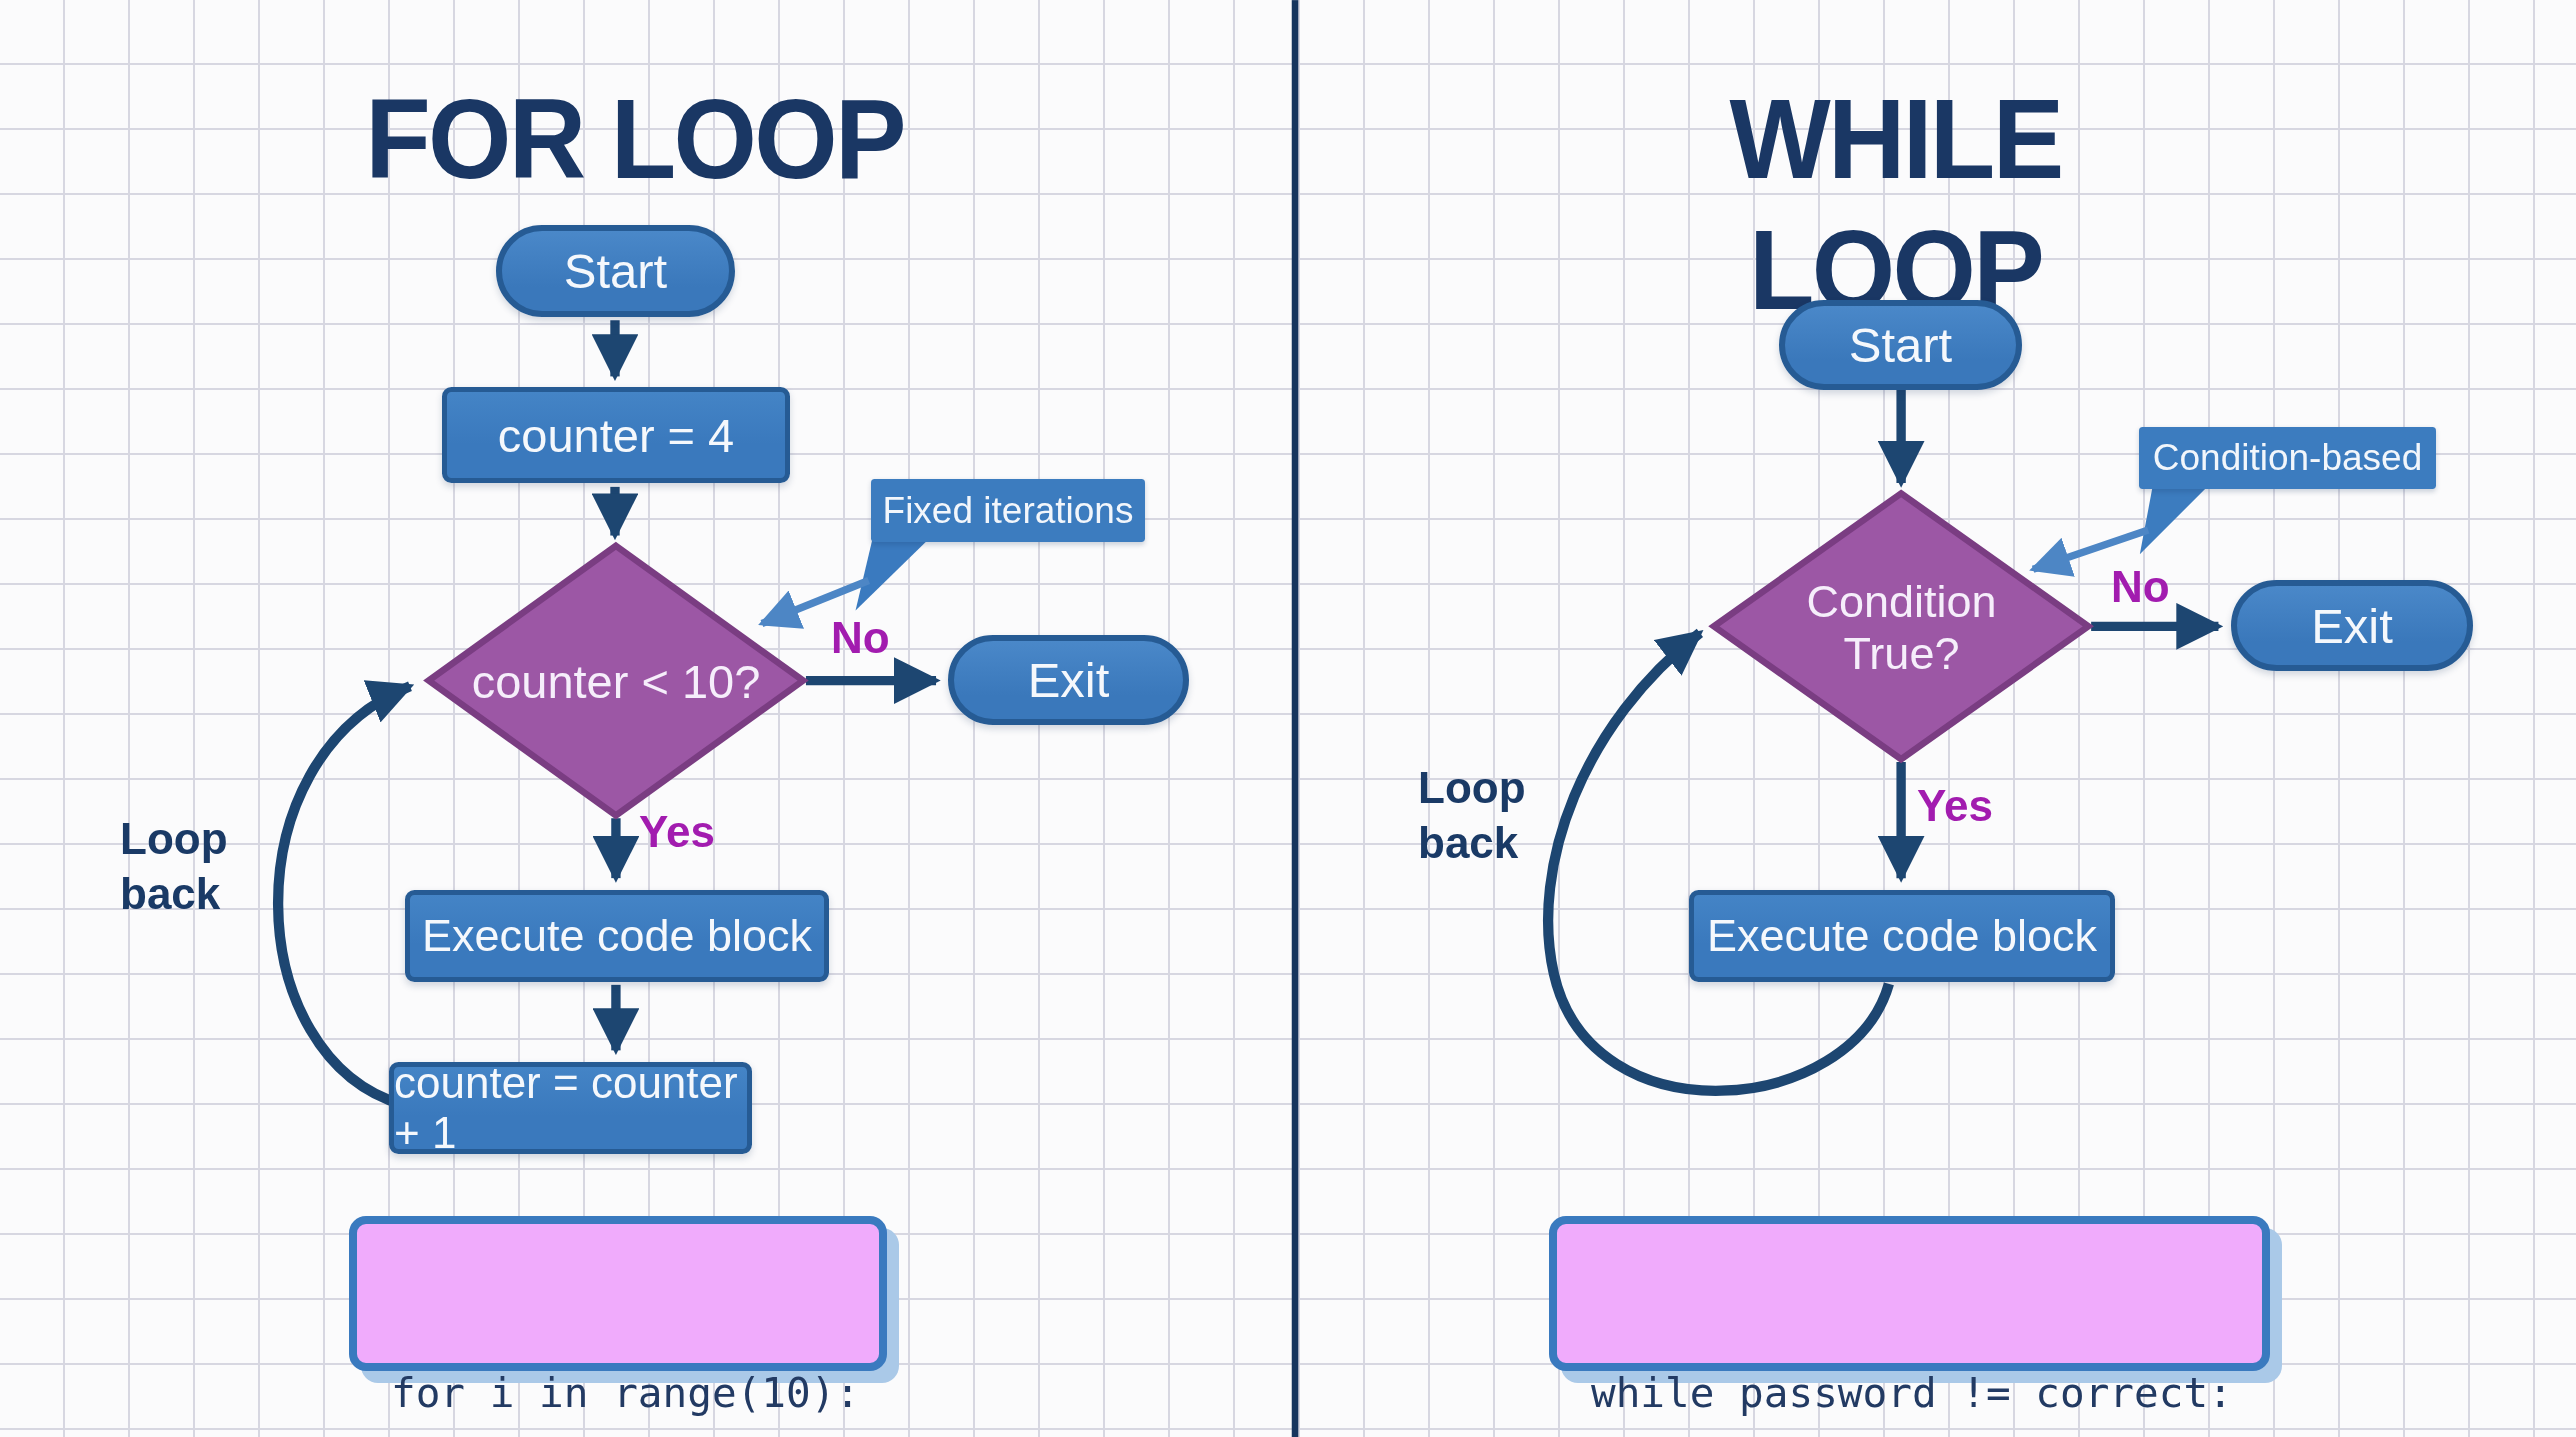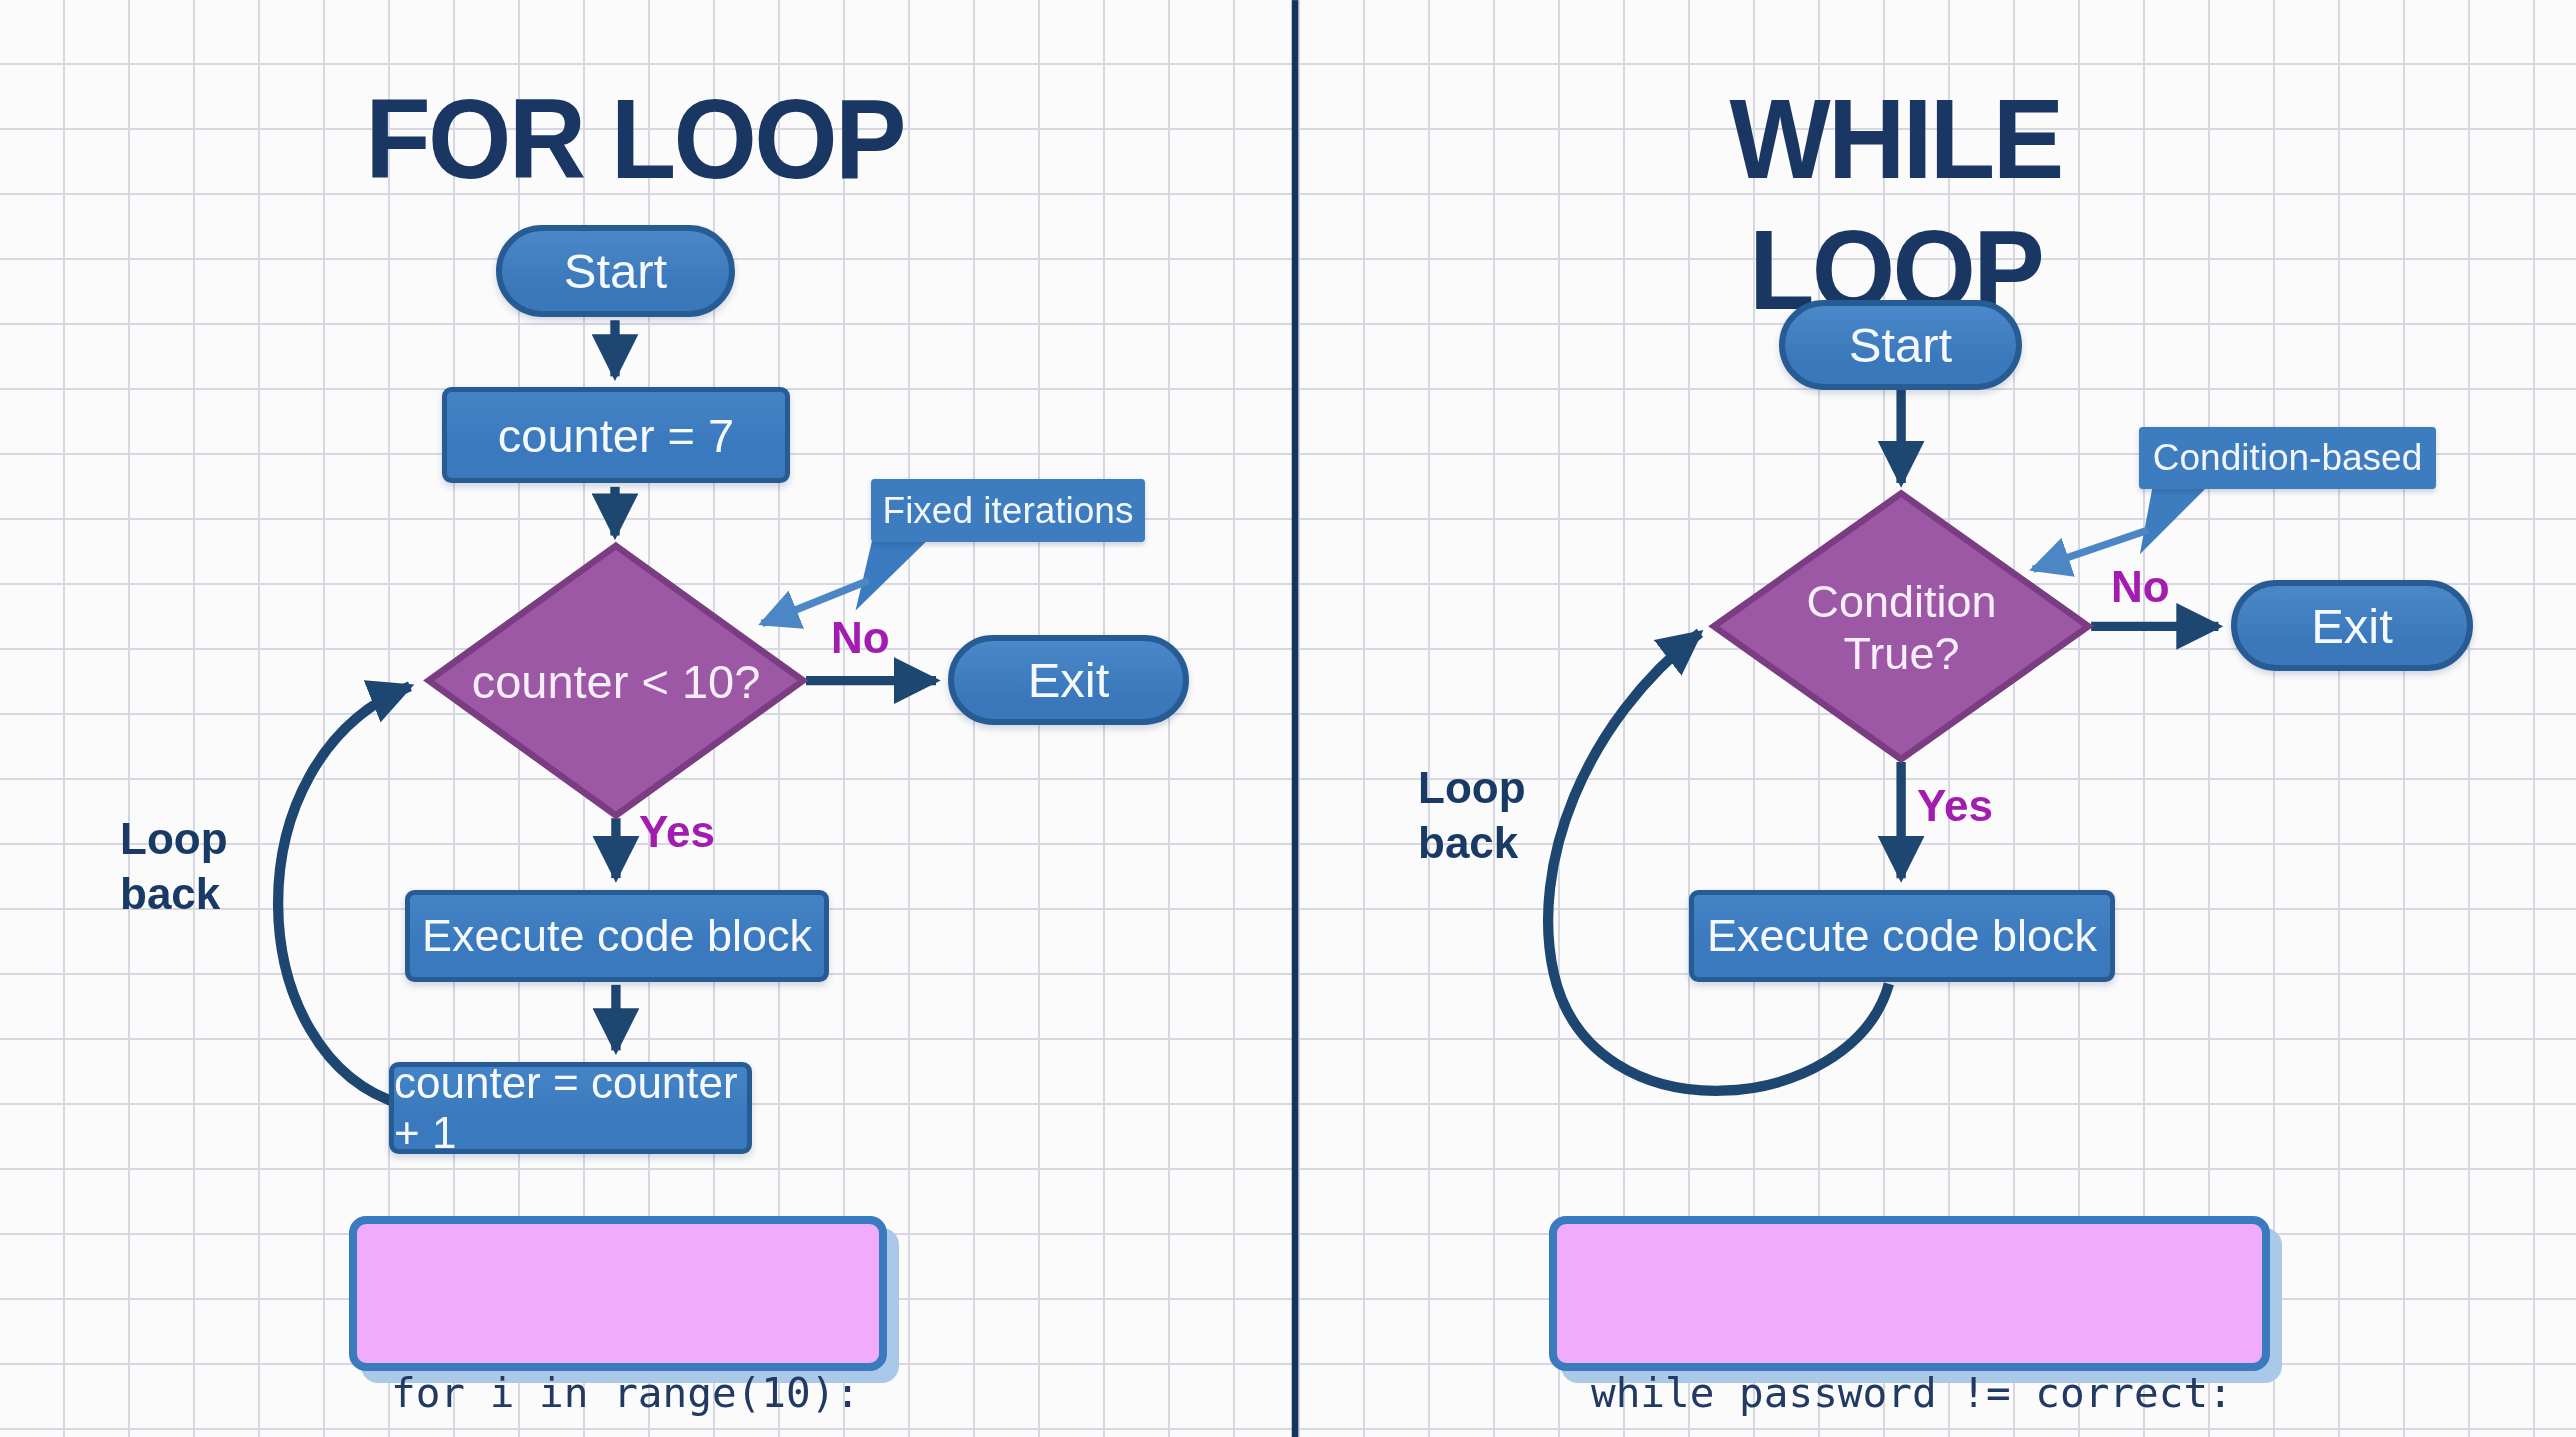--- a/index.html
+++ b/index.html
@@ -82,21 +82,21 @@
   <path d="M 2018 1051 C 1978 1192, 1700 1218, 1660 1040 C 1634 925, 1692 772, 1816 676" stroke="#1d4671" stroke-width="11" fill="none" marker-end="url(#m-loop)"></path>
   <polygon points="2300,518 2360,518 2286,592" fill="#3c7cbf"></polygon>
   <path d="M 2295 566 L 2172 608" stroke="#4d86c5" stroke-width="8" fill="none" marker-end="url(#m-blue)"></path>
   <polygon points="2031,527 2231,669 2031,811 1831,669" fill="#9c57a5" stroke="#7a3d82" stroke-width="7"></polygon>
 </svg>
 
 <div class="abs title" style="left:307px;top:73px;width:655px;">FOR LOOP</div>
 
 <div class="abs pill" style="left:496px;top:225px;width:239px;height:92px;">Start</div>
 
-<div class="abs rect-box" style="left:442px;top:387px;width:348px;height:96px;">counter = 7</div>
+<div class="abs rect-box" style="left:442px;top:387px;width:348px;height:96px;">counter = 4</div>
 
 <div class="abs diamond-label" style="left:466px;top:648px;width:300px;height:67px;">
   <div>counter &lt; 10?</div>
   <div></div>
 </div>
 
 <div class="abs callout" style="left:871px;top:479px;width:274px;height:63px;">Fixed iterations</div>
 
 <div class="abs edge-label" style="left:831px;top:613px;">No</div>
 

